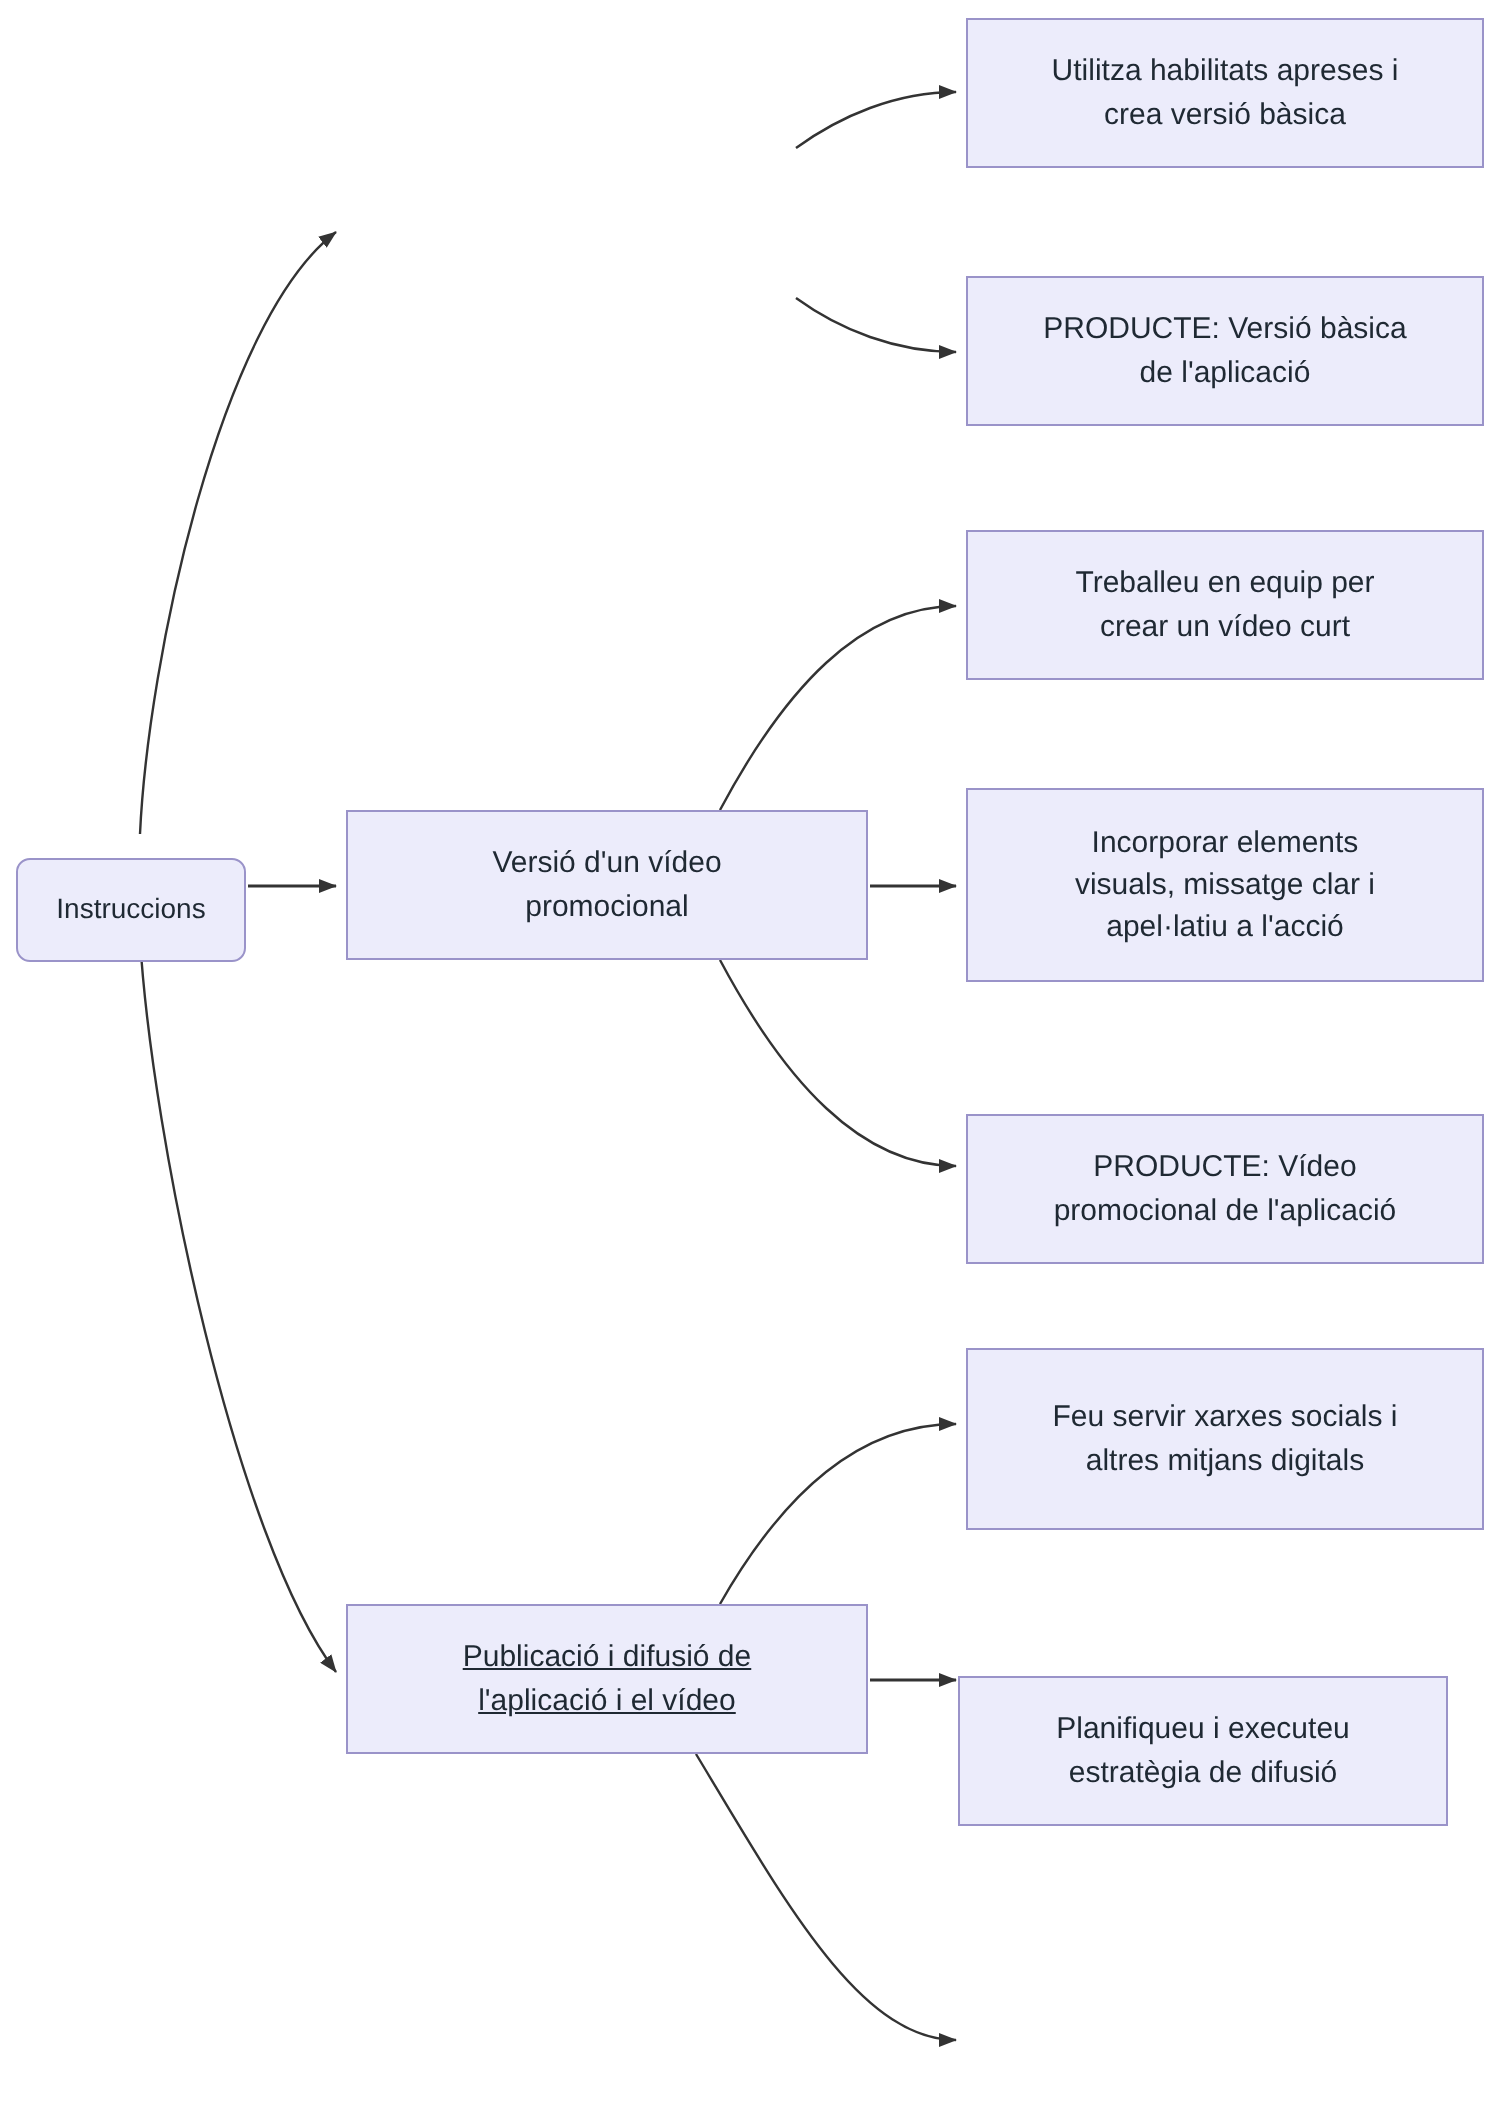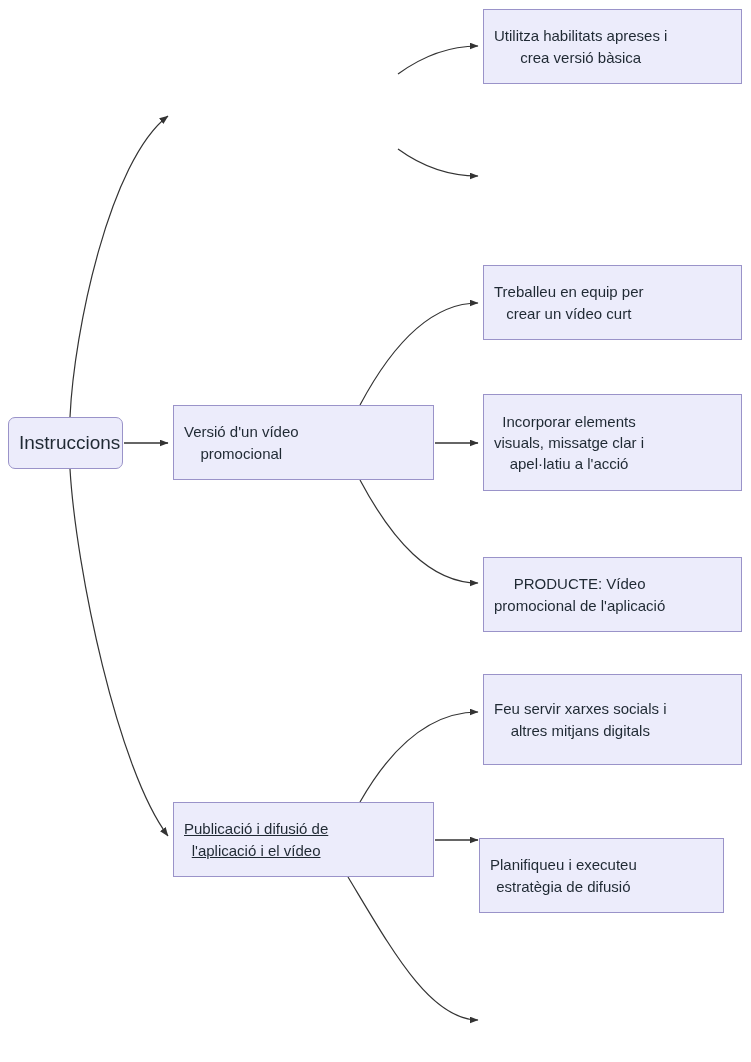--- a/index.html
+++ b/index.html
@@ -28,31 +28,32 @@
     height: 1062px;
     pointer-events: none;
   }
   .node {
     position: absolute;
     box-sizing: border-box;
     background: #ececfb;
     border: 1px solid #9a93c9;
     display: flex;
     align-items: center;
-    justify-content: flex-start;
+    justify-content: center;
     text-align: center;
     color: #1f2933;
     font-size: 15px;
     line-height: 1.42;
     padding: 4px 10px;
     white-space: pre-line;
   }
   .node.root {
     border-radius: 7px;
-    font-size: 19px;
+    font-size: 14px;
+    margin-top: 12px;
   }
   .node-label {
     display: block;
     white-space: pre-line;
   }
 </style>
 </head>
 <body>
 
 <div id="diagram">
@@ -83,20 +84,24 @@
   </svg>
 
   <div class="node root" style="left:8px; top:417px; width:115px; height:52px;">
     <span class="node-label">Instruccions</span>
   </div>
 
   <div class="node" style="left:483px; top:9px; width:259px; height:75px;">
     <span class="node-label">Utilitza habilitats apreses i
 crea versió bàsica</span>
   </div>
+  <div class="node" style="left:483px; top:138px; width:259px; height:75px;">
+    <span class="node-label">PRODUCTE: Versió bàsica
+de l'aplicació</span>
+  </div>
 
   <div class="node" style="left:173px; top:405px; width:261px; height:75px;">
     <span class="node-label">Versió d'un vídeo
 promocional</span>
   </div>
   <div class="node" style="left:483px; top:265px; width:259px; height:75px;">
     <span class="node-label">Treballeu en equip per
 crear un vídeo curt</span>
   </div>
   <div class="node" style="left:483px; top:394px; width:259px; height:97px;">

